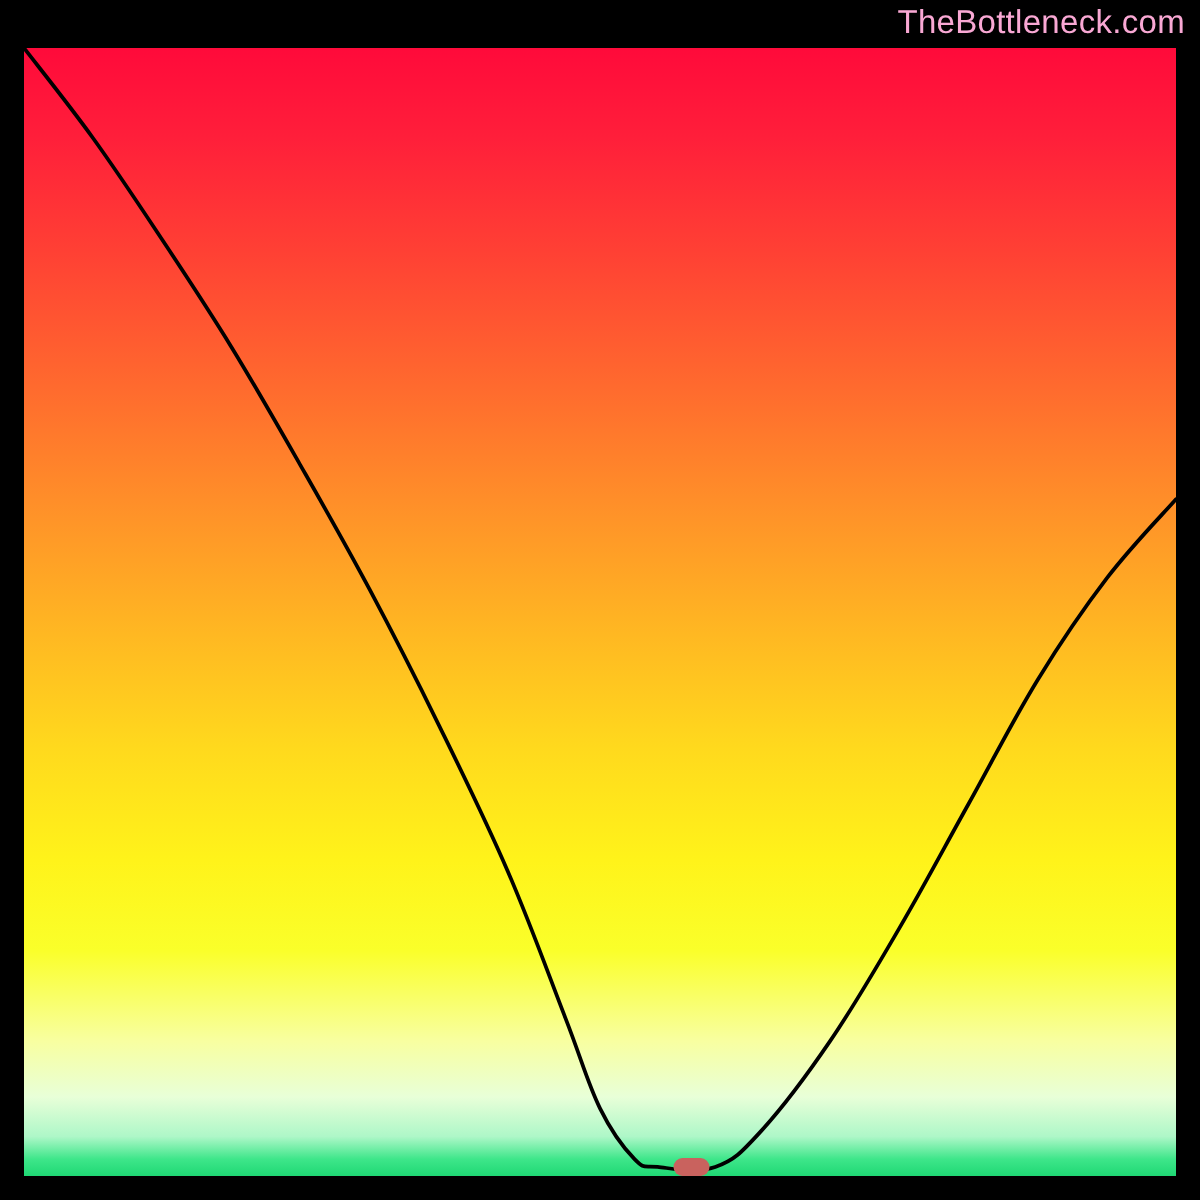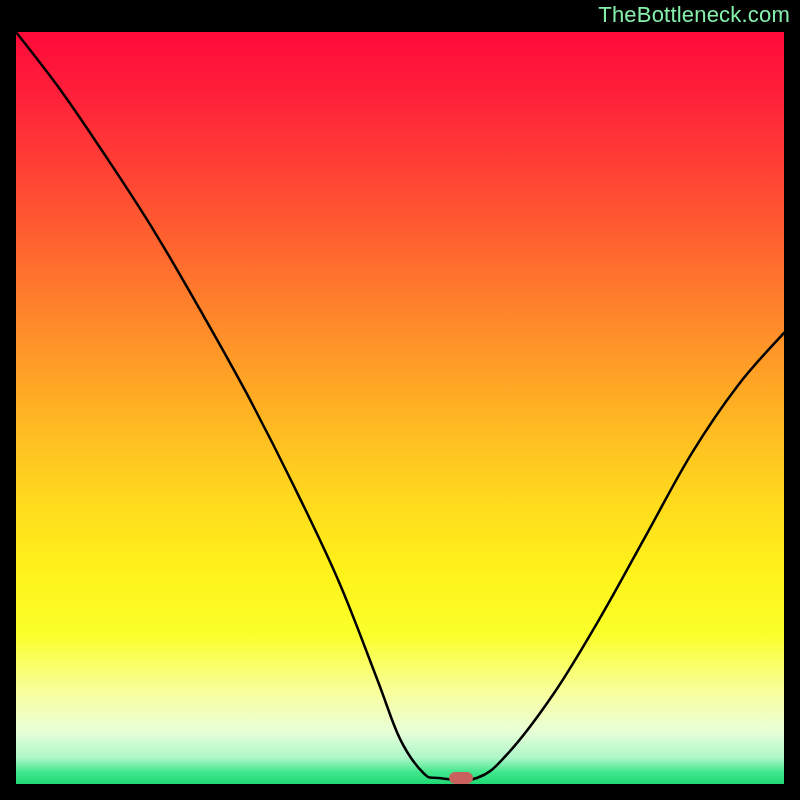--- a/index.html
+++ b/index.html
@@ -47,21 +47,21 @@
       #e8ffd8 93%,
       #aef7c8 96.5%,
       #3ee68a 98.5%,
       #1fd874 100%
     );
   }
   .watermark {
     position: absolute;
     right: 10px;
     top: 2px;
-    color: #86efac;
+    color: #f9a8d4;
     font-size: 22px;
     letter-spacing: 0.2px;
   }
   svg.curve {
     position: absolute;
     left: 0;
     top: 0;
     width: 100%;
     height: 100%;
   }

